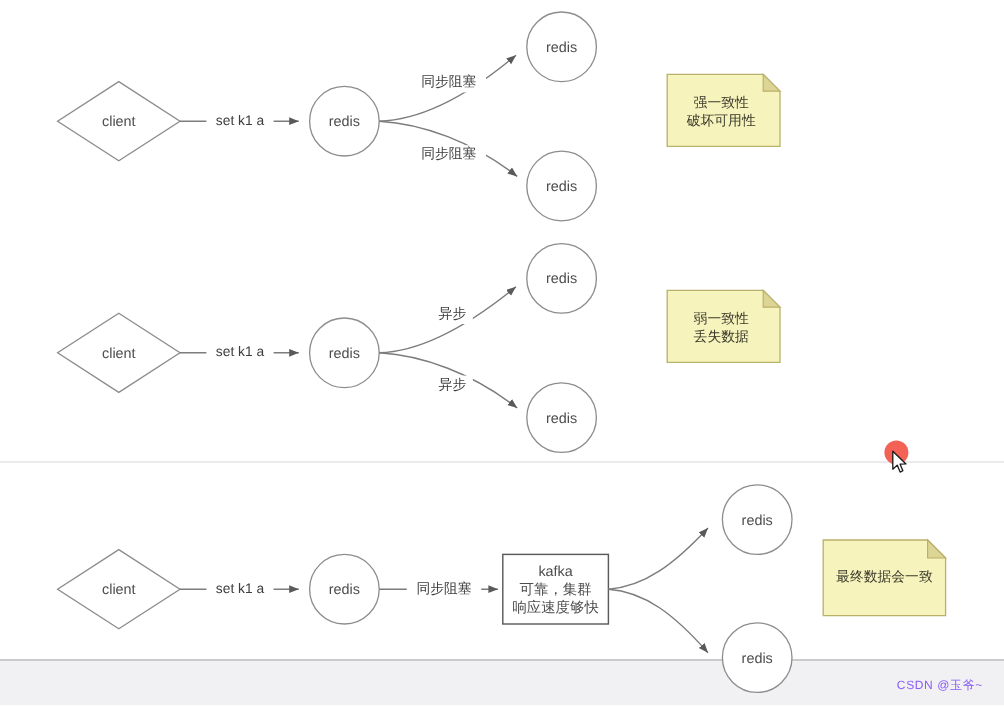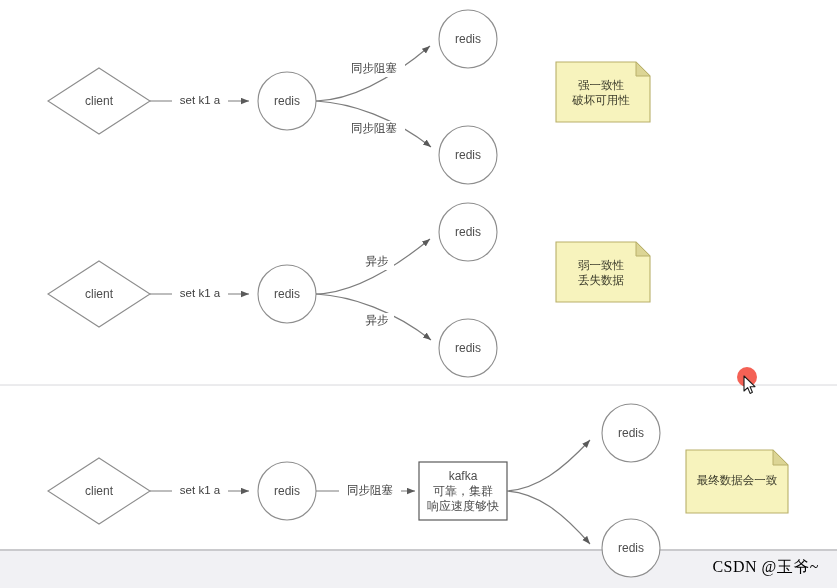--- a/index.html
+++ b/index.html
@@ -77,23 +77,23 @@
     stroke: #b9b9bd;
     stroke-width: 1.4;
   }
   .bottom-band {
     fill: #f1f1f4;
   }
   .watermark {
     position: absolute;
     right: 18px;
     bottom: 10px;
-    font-family: Liberation Serif, serif;
-    font-size: 16px;
-    color: #000000;
+    font-family: Liberation Sans, sans-serif;
+    font-size: 10px;
+    color: #8b5cf6;
     letter-spacing: 0.5px;
     white-space: nowrap;
   }
   .cursor-dot {
     position: absolute;
     width: 20px;
     height: 20px;
     border-radius: 50%;
     background: #f24b3d;
     opacity: 0.88;

